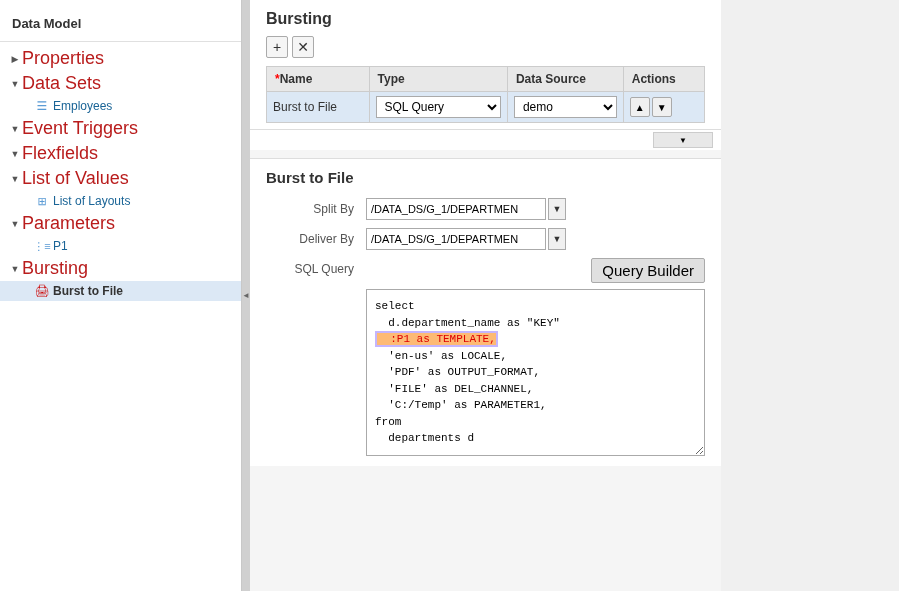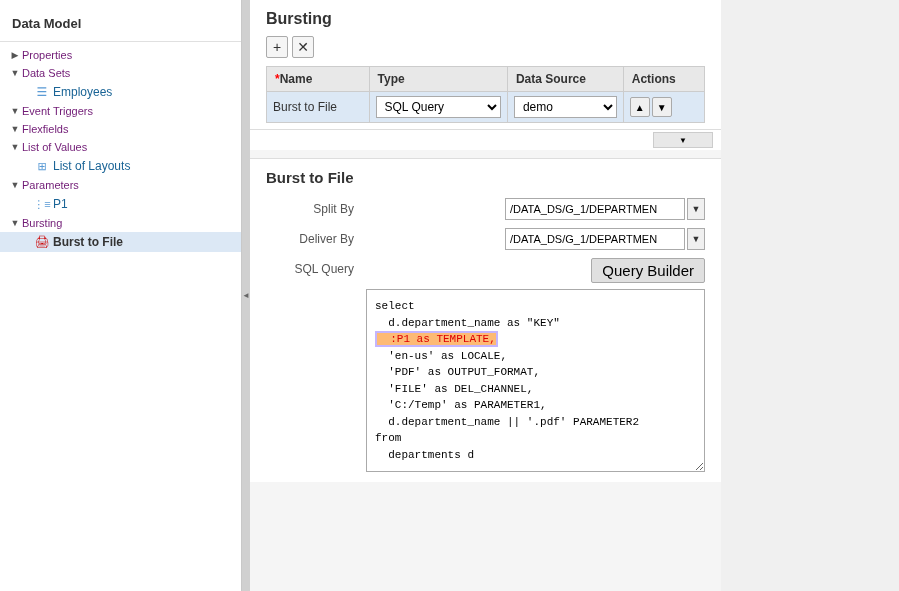--- a/index.html
+++ b/index.html
@@ -52,22 +52,22 @@
     .tree-label {
       font-size: 12px;
       color: #1a6496;
       white-space: nowrap;
     }
     .tree-label.selected {
       color: #333;
       font-weight: bold;
     }
     .section-label {
-      font-size: 11px;
-      color: #701a75;
+      font-size: 18px;
+      color: #b91c1c;
     }
     .indent1 { padding-left: 8px; }
     .indent2 { padding-left: 20px; }
 
     
     .collapse-handle {
       width: 8px;
       min-width: 8px;
       background: #d0d0d0;
       cursor: col-resize;
@@ -203,21 +203,20 @@
       font-size: 15px;
       font-weight: bold;
       color: #333;
       margin-bottom: 12px;
     }
 
     .form-row {
       display: flex;
       align-items: center;
       margin-bottom: 8px;
-      justify-content: space-between;
     }
     .form-label {
       width: 100px;
       text-align: right;
       padding-right: 12px;
       font-size: 12px;
       color: #555;
     }
     .form-control-wrap {
       display: flex;
@@ -436,21 +435,20 @@
           <button class="query-builder-btn">Query Builder</button>
           <div style="clear:both;"></div>
           <div class="sql-editor" contenteditable="false" style="">
             <span class="sql-text">select<br></span>
             <span class="sql-text">&nbsp;&nbsp;d.department_name as "KEY"<br></span>
             <span class="sql-highlight">&nbsp;&nbsp;:P1 as TEMPLATE,</span><br>
             <span class="sql-text">&nbsp;&nbsp;'en-us' as LOCALE,<br></span>
             <span class="sql-text">&nbsp;&nbsp;'PDF' as OUTPUT_FORMAT,<br></span>
             <span class="sql-text">&nbsp;&nbsp;'FILE' as DEL_CHANNEL,<br></span>
             <span class="sql-text">&nbsp;&nbsp;'C:/Temp' as PARAMETER1,<br></span>
-            <span class="sql-text">&nbsp;&nbsp;d.department_name || '.pdf' PARAMETER2<br></span>
             <span class="sql-text">from<br></span>
             <span class="sql-text">&nbsp;&nbsp;departments d</span>
           </div>
         </div>
       </div>
     </div>
   </div>
 </div>
 
 </body></html>

